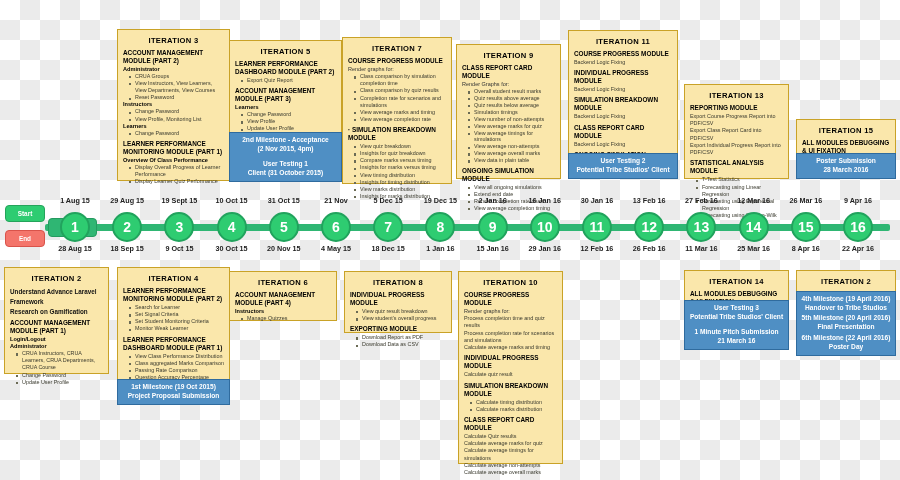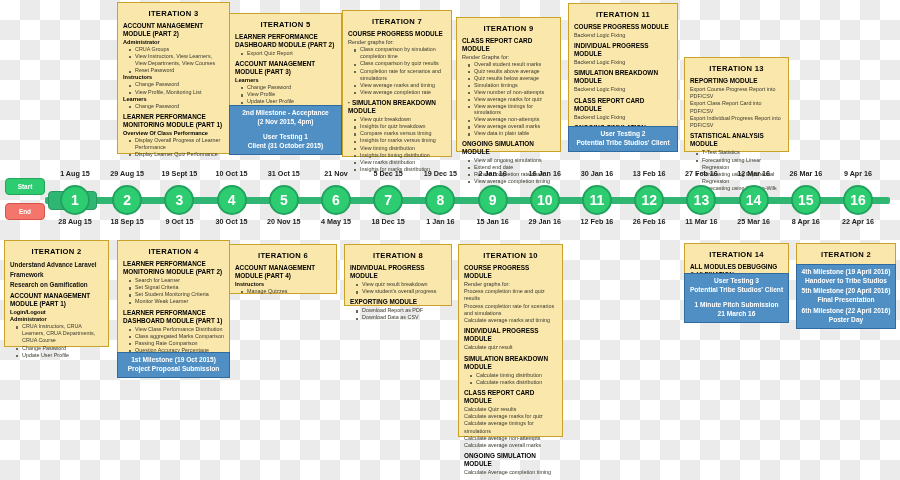--- a/index.html
+++ b/index.html
@@ -4,21 +4,21 @@
 <style>
   html,body{margin:0;padding:0;}
   body{
     width:900px;height:480px;overflow:hidden;
     background:
       repeating-conic-gradient(#ebebeb 0% 25%, #ffffff 0% 50%) 0 0/40px 40px;
     font-family:"Liberation Sans", sans-serif;
     position:relative;
     -webkit-font-smoothing:antialiased;
   }
-  .board{position:absolute;inset:0;}
+  .board{position:absolute;inset:0;margin-top:27px;}
 
   
   .card{
     position:absolute;
     background:#fae7ab;
     border:1px solid #c9a227;
     box-sizing:border-box;
     padding:4px 5px 5px 5px;
     color:#111;
   }
@@ -232,20 +232,30 @@
     </ul>
     <div class="mod">STATISTICAL ANALYSIS MODULE</div>
     <ul class="items">
       <li>T-Test Statistics</li>
       <li>Forecasting using Linear Regression</li>
       <li>Forecasting using Exponential Regression</li>
       <li>Forecasting using Shapiro-Wilk Test</li>
     </ul>
   </div>
 
+  <div class="card nopad" style="left:796px;top:92px;width:100px;height:60px;">
+    <div class="body">
+      <div class="ttl">ITERATION 15</div>
+      <div class="mod">ALL MODULES DEBUGGING &amp; UI FIXATION</div>
+    </div>
+    <div class="ms" style="position:absolute;left:-1px;bottom:-1px;width:100px;">
+      <div>Poster Submission</div>
+      <div>28 March 2016</div>
+    </div>
+  </div>
 
   <div class="rail"></div>
   <div class="pill start">Start</div>
   <div class="pill end">End</div>
   <div class="pill iter">Iteration</div>
 
   <div id="nodes">
       <div style="position: absolute; left: 60px; top: 185px; width: 30px; height: 30px;">
         <div class="node" style="left: 0px; top: 0px;">1</div>
         <div class="dtop" style="left: -16px;">1 Aug 15</div>

